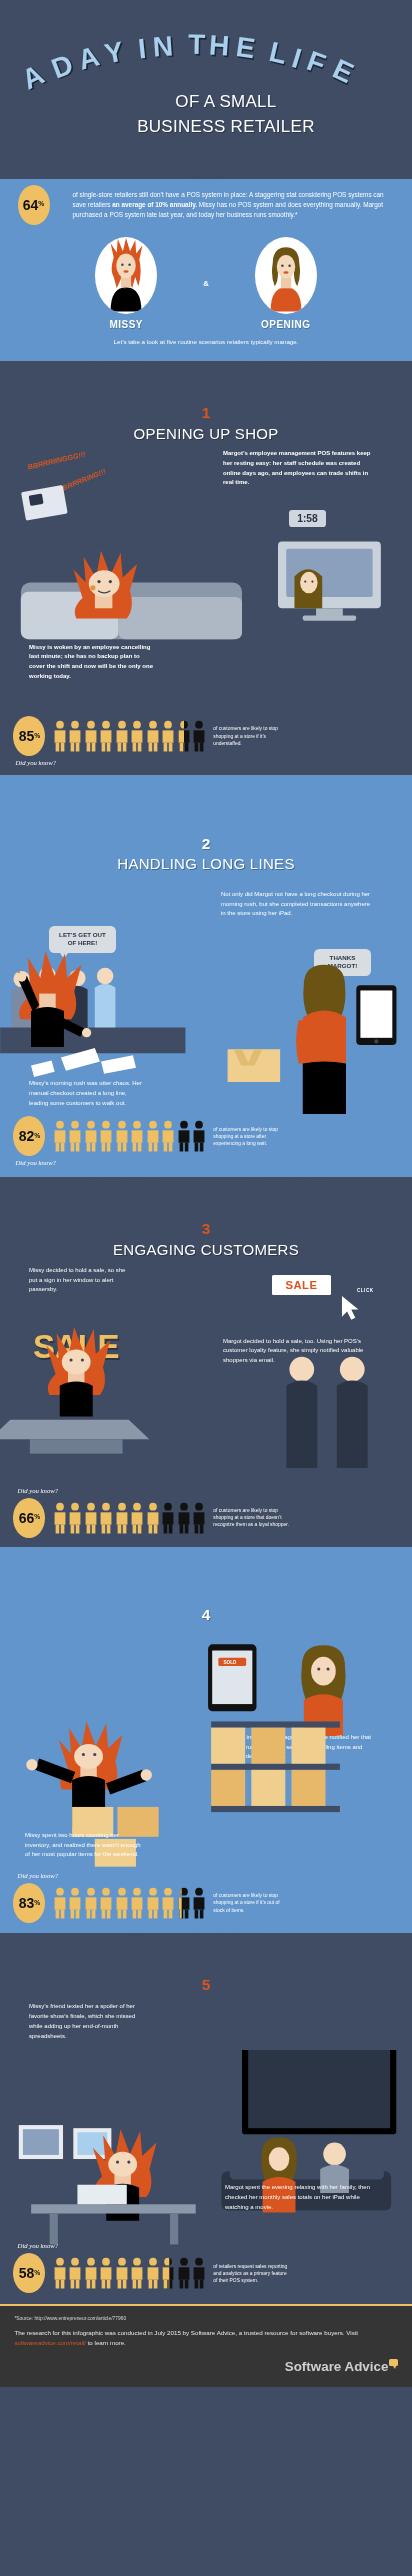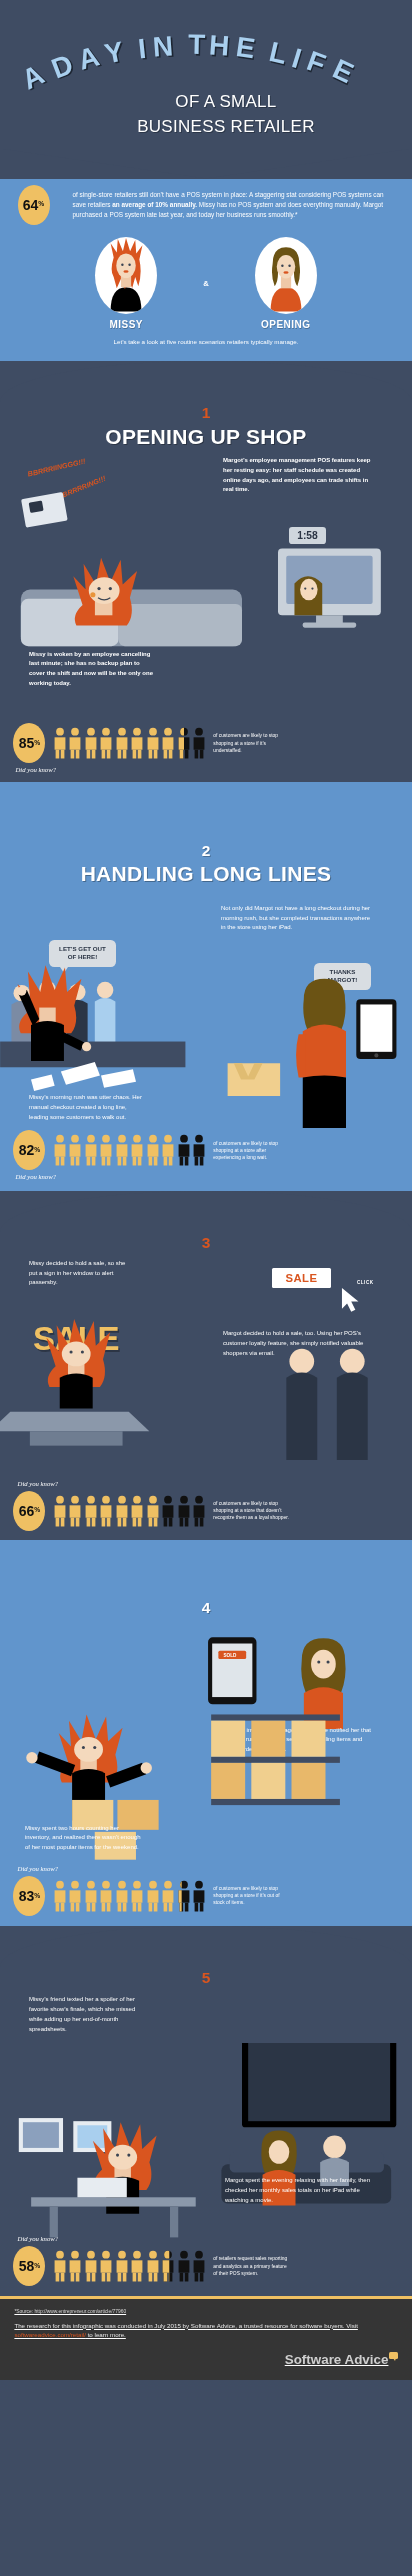--- a/index.html
+++ b/index.html
@@ -75,21 +75,21 @@
 
   
   .oval svg { position: absolute; left: 0; top: 0; }
 
   
   .sec-head { text-align: center; padding-top: 3.1px; }
   .sec-num { font-size: 15.5px; font-weight: bold; line-height: 1; }
   .sec-num.orange { color: #d9551f; }
   .sec-num.white { color: #fff; text-shadow: 1px 1px 0 rgba(0,0,0,.25); }
   .sec-title {
-    font-size: 21px; font-weight: bold; letter-spacing: 0.3px; margin-top: 4.1px;
+    font-size: 15px; font-weight: normal; letter-spacing: 0.3px; margin-top: 4.1px;
     text-shadow: 1px 1px 0 rgba(0,0,0,.3);
   }
 
   
   .copy { font-size: 6px; line-height: 1.65; }
 
   
   .dyk-wrap { padding: 7.2px 13.4px 5.2px; }
   .dyk-row { display: flex; align-items: center; gap: 7.2px; }
   .dyk-people { display: flex; gap: 1.5px; align-items: flex-end; }
@@ -136,21 +136,21 @@
     background: #cfd6dd; color: #2b3545; border-radius: 3.1px;
     font-weight: bold; font-size: 10.3px; padding: 3.1px 8.2px; display: inline-block;
   }
 
   .movie-banner {
     background: #d9551f; color: #fff; font-weight: bold; font-size: 10.3px;
     letter-spacing: 1px; padding: 3.6px 20.6px; display: inline-block; border-radius: 1px;
   }
 
   
-  .footer { background: #353535; padding: 10.3px 14.4px 13.4px; text-decoration: underline; }
+  .footer { background: #353535; padding: 10.3px 14.4px 13.4px; }
   .footer .src { font-size: 4.9px; color: #d8d8d8; margin-bottom: 6.2px; }
   .footer .disc { font-size: 6.2px; color: #e8e8e8; line-height: 1.6; }
   .footer .disc a { color: #d9551f; text-decoration: none; }
   .brand { text-align: right; margin-top: 11.3px; font-size: 13.4px; font-weight: bold; color: #cfcfcf; }
   .brand .bubble-mark {
     display: inline-block; width: 8.2px; height: 7.2px; background: #efc063;
     border-radius: 1.5px; position: relative; vertical-align: top; margin-left: 1px;
   }
   .brand .bubble-mark:after {
     content:""; position:absolute; right: 1.5px; bottom: -2.6px;
@@ -252,21 +252,21 @@
         <span class="onom">BRRRRING!!!</span>
       </div>
 
       <svg width="98" height="57" style="position:absolute;left:15.5px;top:39px;" viewBox="0 0 190 110">
         <rect x="14" y="14" width="82" height="56" rx="4" fill="#e3e8ee" transform="rotate(-10 55 42)"></rect>
         <rect x="26" y="26" width="26" height="20" rx="3" fill="#2b3545" transform="rotate(-10 39 36)"></rect>
       </svg>
 
       <div class="copy" style="position:absolute;left:223px;top:7.2px;width:155px;font-weight:bold;">Margot’s employee management POS features keep her resting easy: her staff schedule was created online days ago, and employees can trade shifts in real time.</div>
 
-      <div style="position:absolute;left:289px;top:78px;">
+      <div style="position:absolute;left:289px;top:68px;">
         <div class="clock-box">1:58</div>
       </div>
 
       <svg width="412" height="216" viewBox="0 0 800 420">
 
         <rect x="540" y="170" width="200" height="130" rx="8" fill="#c9d1da"></rect>
         <rect x="556" y="184" width="168" height="94" rx="4" fill="#8ba0bd"></rect>
         <rect x="614" y="300" width="52" height="16" fill="#aeb8c4"></rect>
         <rect x="588" y="314" width="104" height="10" rx="4" fill="#aeb8c4"></rect>
 
@@ -526,20 +526,21 @@
         <div class="dyk-text">of customers are likely to stop shopping at a store after experiencing a long wait.</div>
       </div>
       <div class="dyk-label">Did you know?</div>
     </div>
   </section>
 
   <div class="dome-dark"></div>
   <section class="band-dark" style="padding-bottom:4.1px;">
     <div class="sec-head">
       <div class="sec-num orange">3</div>
+      <div class="sec-title">ENGAGING CUSTOMERS</div>
     </div>
 
     <div class="scene" style="height:222px;">
       <div class="copy" style="position:absolute;left:29px;top:8.2px;width:103px;">Missy decided to hold a sale, so she put a sign in her window to alert passersby.</div>
 
       <div style="position:absolute;left:33px;top:72px;">
         <div class="sale-big">SALE</div>
       </div>
 
       <div style="position:absolute;left:272px;top:17.5px;">

